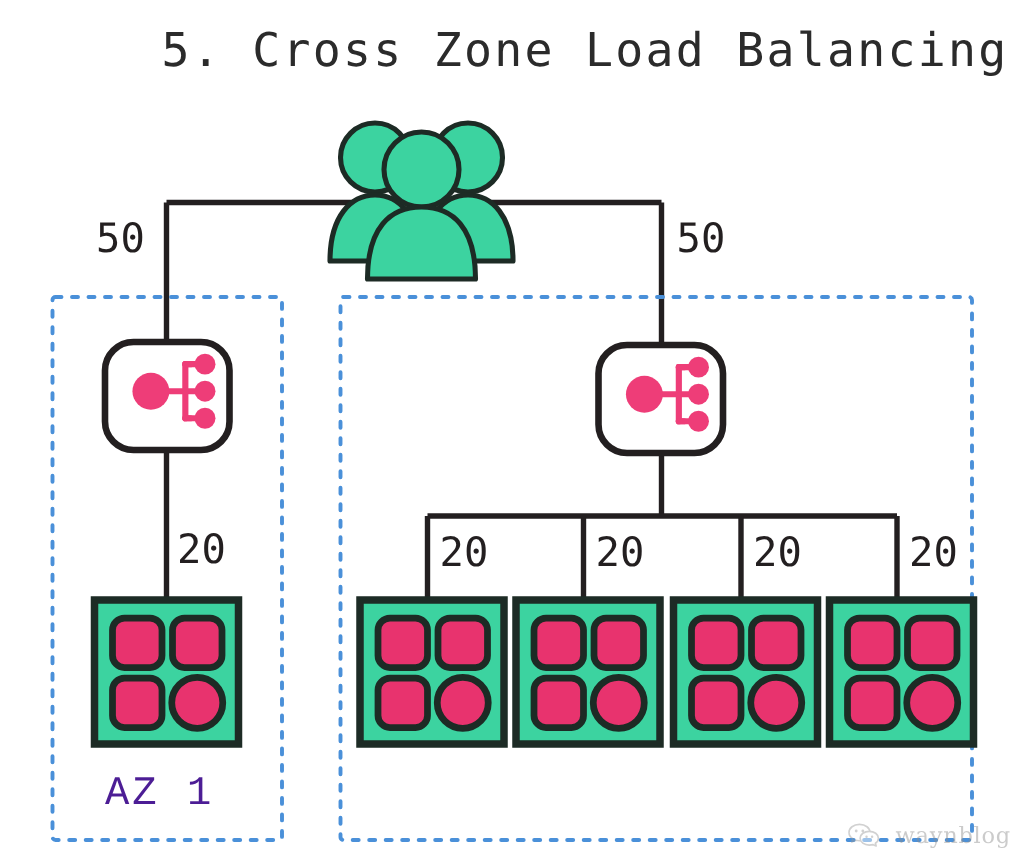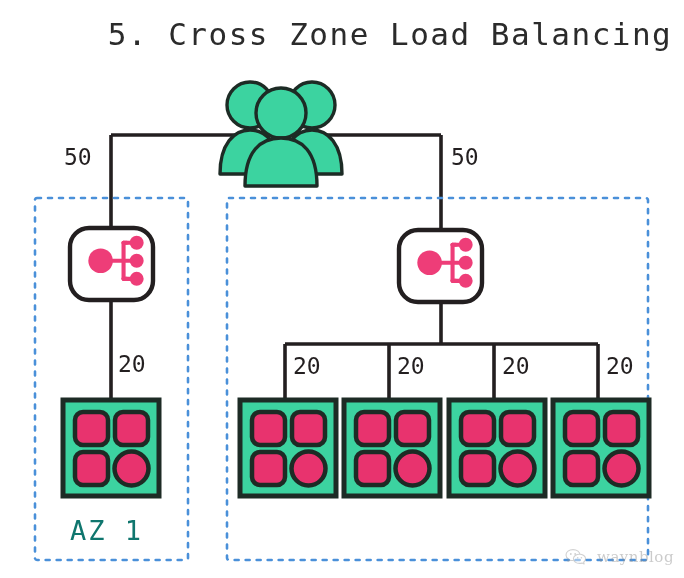--- a/index.html
+++ b/index.html
@@ -35,33 +35,34 @@
     text-align: center;
     font-size: 31px;
     letter-spacing: 1.5px;
     font-weight: 400;
     color: #2b2b2b;
     white-space: pre;
     padding-left: 48px;
   }
   .edge-label {
     position: absolute;
-    font-size: 23px;
+    font-size: 27px;
     font-weight: 400;
     color: #231f20;
     white-space: pre;
     line-height: 1;
   }
   .az-label {
     position: absolute;
     font-size: 27px;
     letter-spacing: 2px;
-    color: #0f766e;
+    color: #4c1d95;
     white-space: pre;
     line-height: 1;
+    font-family: Liberation Mono, monospace;
   }
   .watermark {
     position: absolute;
     right: 10px;
     bottom: 12px;
     display: flex;
     align-items: center;
     gap: 10px;
     opacity: 0.45;
   }

